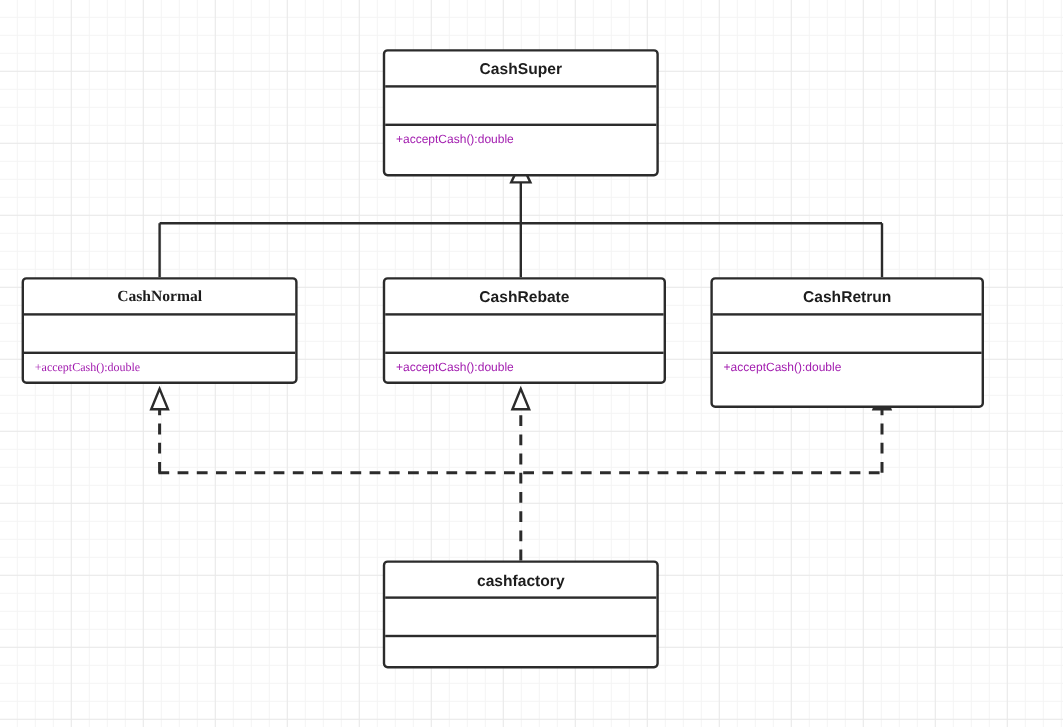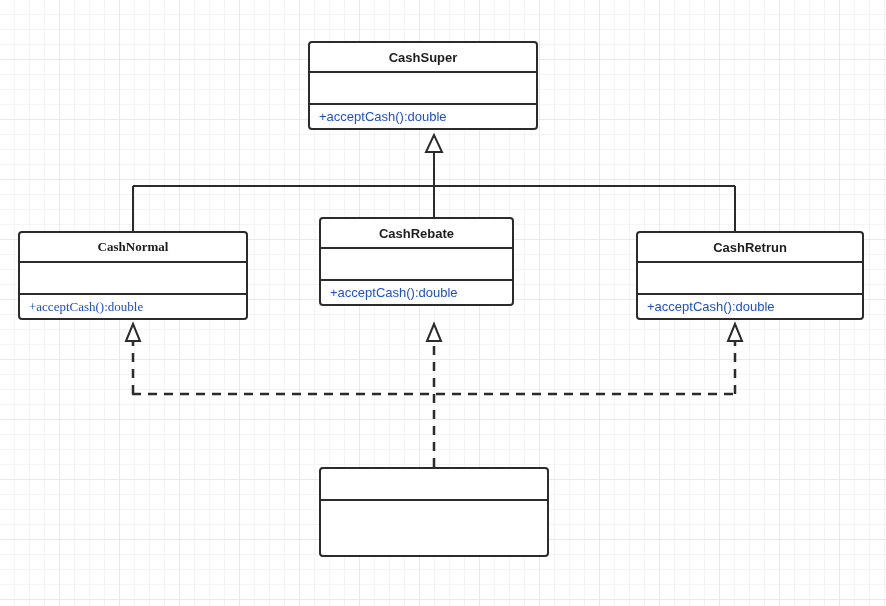--- a/index.html
+++ b/index.html
@@ -59,22 +59,22 @@
     text-align: center;
     display: flex;
     align-items: center;
     justify-content: center;
     border-bottom: 2px solid #2b2b2b;
   }
   .uml-attrs {
     border-bottom: 2px solid #2b2b2b;
   }
   .uml-ops {
-    font-size: 13px;
-    color: #1d4ed8;
+    font-size: 10px;
+    color: #a21caf;
     display: flex;
     align-items: center;
     padding-left: 9px;
   }
 </style>
 </head>
 <body>
 
 <div id="canvas">
 
@@ -103,41 +103,42 @@
     </g>
 
     <line x1="133" y1="394" x2="133" y2="341" stroke="#2b2b2b" stroke-width="2.5" stroke-dasharray="9 7"></line>
     <line x1="735" y1="394" x2="735" y2="341" stroke="#2b2b2b" stroke-width="2.5" stroke-dasharray="9 7"></line>
 
     <line x1="132" y1="394" x2="736" y2="394" stroke="#2b2b2b" stroke-width="2.5" stroke-dasharray="9 7"></line>
 
     <line x1="434" y1="467" x2="434" y2="341" stroke="#2b2b2b" stroke-width="2.5" stroke-dasharray="9 7"></line>
   </svg>
 
-  <div class="uml-class" style="left:308px; top:41px; width:230px; height:89px;">
+  <div class="uml-class" style="left:319px; top:41px; width:230px; height:106px;">
     <div class="uml-row uml-name" style="height:30px;">CashSuper</div>
     <div class="uml-row uml-attrs" style="height:32px;"></div>
     <div class="uml-row uml-ops" style="height:23px;">+acceptCash():double</div>
   </div>
 
   <div class="uml-class" style="left:18px; top:231px; width:230px; height:89px;font-family:Liberation Serif, serif;">
     <div class="uml-row uml-name" style="height:30px;">CashNormal</div>
     <div class="uml-row uml-attrs" style="height:32px;"></div>
     <div class="uml-row uml-ops" style="height:23px;">+acceptCash():double</div>
   </div>
 
-  <div class="uml-class" style="left:319px; top:217px; width:195px; height:89px;">
+  <div class="uml-class" style="left:319px; top:231px; width:236px; height:89px;">
     <div class="uml-row uml-name" style="height:30px;">CashRebate</div>
     <div class="uml-row uml-attrs" style="height:32px;"></div>
     <div class="uml-row uml-ops" style="height:23px;">+acceptCash():double</div>
   </div>
 
-  <div class="uml-class" style="left:636px; top:231px; width:228px; height:89px;">
+  <div class="uml-class" style="left:592px; top:231px; width:228px; height:109px;">
     <div class="uml-row uml-name" style="height:30px;">CashRetrun</div>
     <div class="uml-row uml-attrs" style="height:32px;"></div>
     <div class="uml-row uml-ops" style="height:23px;">+acceptCash():double</div>
   </div>
 
   <div class="uml-class" style="left:319px; top:467px; width:230px; height:90px;">
+    <div class="uml-row uml-name" style="height:30px;">cashfactory</div>
     <div class="uml-row uml-attrs" style="height:32px;"></div>
   </div>
 
 </div>
 
 </body></html>

